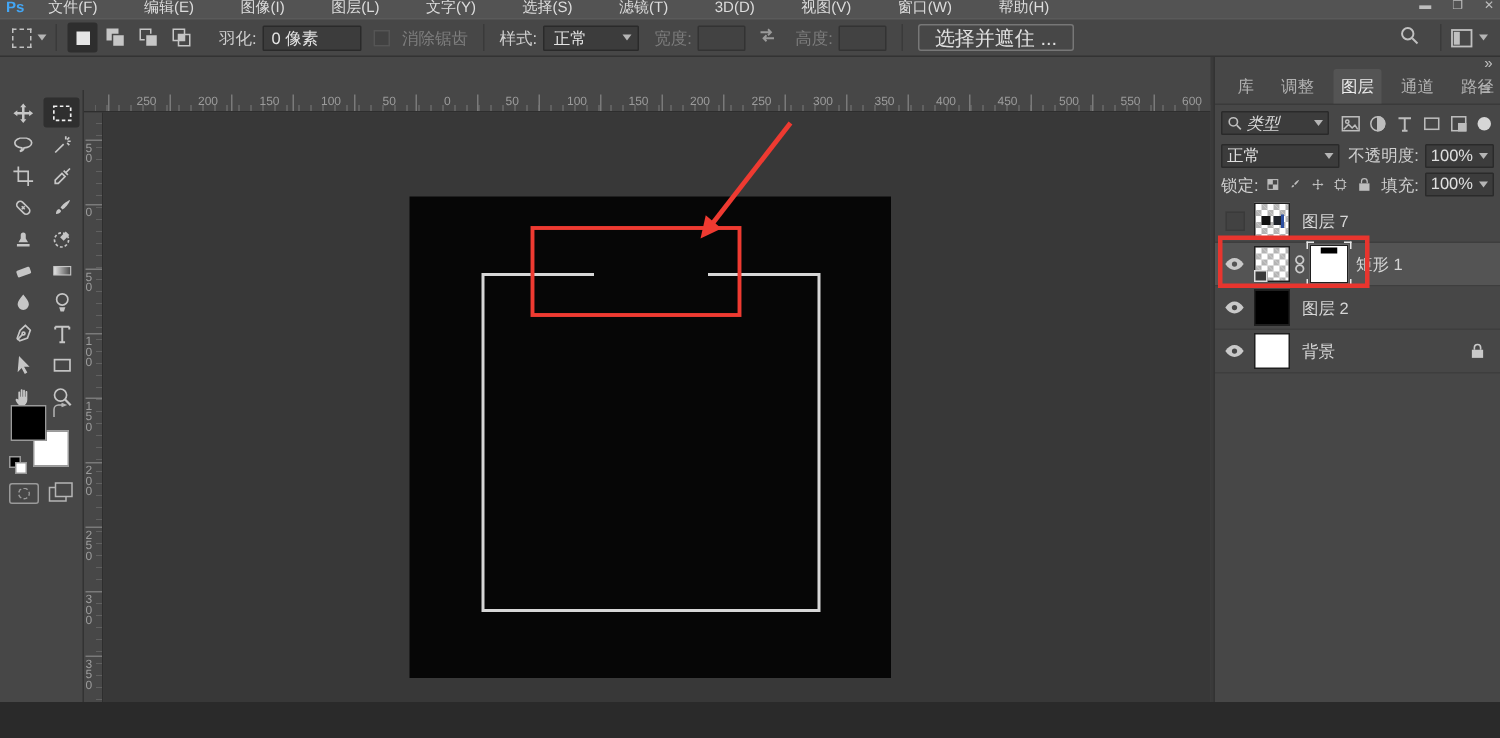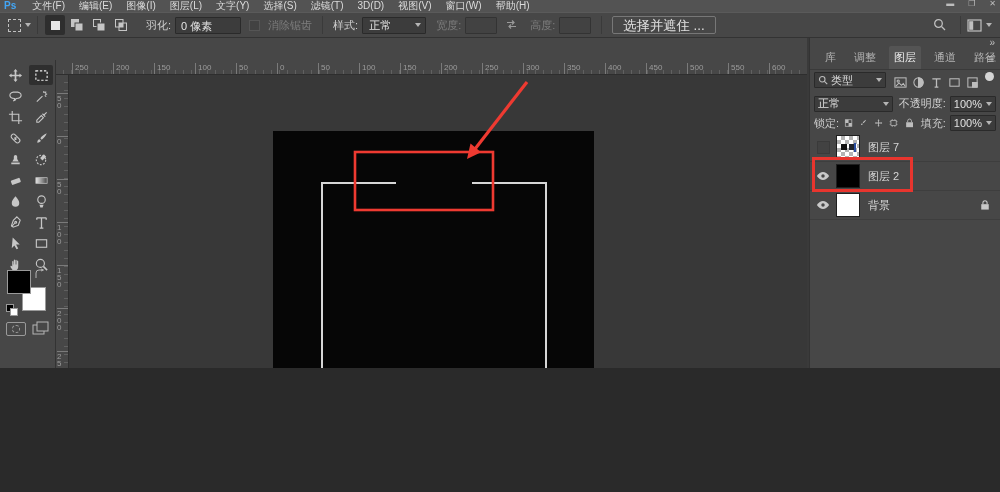--- a/index.html
+++ b/index.html
@@ -1,17 +1,17 @@
 <!DOCTYPE html>
 <html><head>
 <meta charset="utf-8">
 <style>
   html,body{margin:0;padding:0;background:#2a2a2a;}
   *{box-sizing:border-box;font-family:"Liberation Sans","DejaVu Sans",sans-serif;}
-  #app{position:relative;width:1000px;height:368px;background:#474747;overflow:hidden;color:#cfcfcf;font-size:11px;}
+  #app{position:relative;width:1000px;height:468px;background:#474747;overflow:hidden;color:#cfcfcf;font-size:11px;}
   .abs{position:absolute;}
   
   .menubar{left:0;top:0;width:1000px;height:12px;background:#535353;display:flex;align-items:flex-start;gap:14px;padding-left:4px;font-size:10px;color:#dcdcdc;overflow:hidden;}
   .ps-logo{color:#43a6f5;font-weight:bold;font-size:10px;margin-right:2px;}
   .menu-item{white-space:nowrap;line-height:11px;}
   .win-controls{position:absolute;right:4px;top:0;display:flex;gap:14px;color:#bdbdbd;font-size:8px;line-height:8px;}
   
   .optionsbar{left:0;top:12px;width:1000px;height:26px;background:#474747;border-top:1px solid #5a5a5a;border-bottom:1px solid #333;display:flex;align-items:center;}
   .sep{width:1px;height:18px;background:#3a3a3a;margin:0 6px;}
   .opt-label{color:#cfcfcf;margin:0 4px;white-space:nowrap;}
@@ -31,38 +31,38 @@
   
   .toolbar{left:0;top:60px;width:56px;height:432px;background:#474747;border-right:1px solid #333;}
   .tool{position:absolute;width:24px;height:20px;display:flex;align-items:center;justify-content:center;border-radius:2px;}
   .tool svg{width:15px;height:15px;stroke:#c6c6c6;fill:none;stroke-width:1.2;}
   .tool.selected{background:#2f2f2f;}
   .tool.selected svg{stroke:#f0f0f0;}
   .swatch{position:absolute;border:1px solid #9a9a9a;}
   
   .ruler-top{left:56px;top:62px;width:751px;height:13px;background:#474747;border-bottom:1px solid #2e2e2e;overflow:hidden;}
   .ruler-top .ticks{position:absolute;left:0;bottom:0;width:100%;height:4px;background:repeating-linear-gradient(to right,transparent 0,transparent 7px,#606060 7px,#606060 8px);}
-  .rt-label{position:absolute;top:1px;font-size:8px;color:#9c9c9c;border-left:1px solid #7a7a7a;padding-left:2px;height:12px;line-height:9px;}
+  .rt-label{position:absolute;top:1px;font-size:8px;color:#9c9c9c;border-left:1px solid #7a7a7a;padding-left:18px;height:12px;line-height:9px;}
   .ruler-left{left:56px;top:75px;width:13px;height:417px;background:#474747;border-right:1px solid #2e2e2e;overflow:hidden;}
   .ruler-left .ticks{position:absolute;top:0;right:0;width:4px;height:100%;background:repeating-linear-gradient(to bottom,transparent 0,transparent 7px,#606060 7px,#606060 8px);}
   .rl-label{position:absolute;left:1px;font-size:8px;color:#9c9c9c;border-top:1px solid #7a7a7a;padding-top:1px;width:11px;line-height:7px;white-space:pre-line;text-align:left;}
   .ruler-corner{left:56px;top:62px;width:13px;height:13px;background:#474747;border-right:1px solid #2e2e2e;border-bottom:1px solid #2e2e2e;}
   
   .pasteboard{left:69px;top:75px;width:738px;height:417px;background:#383838;}
   .document-canvas{position:absolute;left:204px;top:56px;width:321px;height:321px;background:#060606;}
   .canvas-divider{left:807px;top:38px;width:3px;height:454px;background:#3a3a3a;border-right:1px solid #333;}
   #overlay-svg{position:absolute;left:0;top:0;width:1000px;height:492px;pointer-events:none;z-index:40;}
   
   .dock{left:810px;top:38px;width:190px;height:454px;background:#474747;}
   .dock-collapse{position:absolute;right:6px;top:-1px;color:#c0c0c0;font-size:10px;letter-spacing:-1px;}
   .dock-tabs{position:absolute;left:0;top:8px;width:190px;height:24px;display:flex;align-items:center;padding-left:10px;gap:8px;border-bottom:1px solid #3a3a3a;}
   .dock-tab{padding:4px 5px;color:#b2b2b2;white-space:nowrap;}
   .dock-tab.active{background:#545454;color:#ececec;border-radius:2px 2px 0 0;}
   .panel-menu-icon{position:absolute;right:6px;top:14px;color:#c0c0c0;font-size:12px;}
-  .filter-row{position:absolute;left:0;top:34px;width:190px;height:20px;display:flex;padding:0 4px;}
+  .filter-row{position:absolute;left:0;top:34px;width:190px;height:20px;display:flex;align-items:center;padding:0 4px;font-style:italic;}
   .kind-box{display:flex;align-items:center;width:72px;height:16px;background:#3c3c3c;border:1px solid #2a2a2a;border-radius:1px;padding:0 3px;gap:3px;color:#dcdcdc;}
   .f-icons{display:flex;align-items:center;gap:5px;margin-left:8px;}
   .f-icons svg{width:13px;height:13px;stroke:#bdbdbd;fill:none;stroke-width:1.1;}
   .blend-row{position:absolute;left:0;top:56px;width:190px;height:19px;display:flex;align-items:center;padding:0 4px;}
   .lock-row{position:absolute;left:0;top:76px;width:190px;height:18px;display:flex;align-items:center;padding:0 4px;}
   .lock-row svg{width:12px;height:12px;stroke:#bdbdbd;fill:none;stroke-width:1.1;}
   .mini-dd{display:flex;align-items:center;height:16px;background:#3c3c3c;border:1px solid #2a2a2a;border-radius:1px;padding:0 3px;color:#e0e0e0;}
   .layer-list{position:absolute;left:0;top:95px;width:190px;}
   .layer-row{position:relative;width:190px;height:29px;border-bottom:1px solid #3e3e3e;display:flex;align-items:center;}
   .layer-row.selected{background:#545454;}
@@ -82,21 +82,21 @@
   .annot-rect-panel{left:812px;top:157px;width:101px;height:35px;border:3px solid #e8352e;z-index:50;pointer-events:none;}
   .chain-link{width:9px;height:15px;margin:0 2px;flex:none;}
 </style>
 </head>
 <body>
 
 <div id="app">
 
   <div class="menubar abs">
     <span class="ps-logo">Ps</span>
-    <span id="menu-items" style="display: flex; gap: 14px;">
+    <span id="menu-items" style="display: flex; gap: 31px;">
         <span class="menu-item">文件(F)</span>
         <span class="menu-item">编辑(E)</span>
         <span class="menu-item">图像(I)</span>
         <span class="menu-item">图层(L)</span>
         <span class="menu-item">文字(Y)</span>
         <span class="menu-item">选择(S)</span>
         <span class="menu-item">滤镜(T)</span>
         <span class="menu-item">3D(D)</span>
         <span class="menu-item">视图(V)</span>
         <span class="menu-item">窗口(W)</span>
@@ -475,20 +475,43 @@
             <div class="eye-off"></div>
           </div>
         <div class="thumb checker">
           <div style="position:absolute;left:4px;top:8px;width:6px;height:6px;background:#111;"></div>
           <div style="position:absolute;left:12px;top:8px;width:5px;height:6px;background:#20242c;"></div>
           <div style="position:absolute;right:3px;top:7px;width:2px;height:9px;background:#2b4ea0;"></div>
         </div>
         <span class="layer-name">图层 7</span>
       </div>
 
+      <div class="layer-row selected">
+        <div class="eye-cell">
+          <svg viewBox="0 0 16 11">
+              <path d="M1 5.5C3.2 2.3 5.5 1 8 1s4.8 1.3 7 4.5C12.8 8.7 10.5 10 8 10S3.2 8.7 1 5.5z" fill="#c9c9c9"></path>
+              <circle cx="8" cy="5.5" r="2" fill="#545454"></circle>
+            </svg>
+        </div>
+        <div class="thumb checker">
+          <div style="position:absolute;left:-1px;bottom:-1px;width:9px;height:8px;background:#3a3a3a;border:1px solid #ddd;"></div>
+        </div>
+        <svg class="chain-link" viewBox="0 0 10 16">
+            <circle cx="5" cy="4.5" r="2.8" stroke="#c9c9c9" fill="none" stroke-width="1.3"></circle>
+            <circle cx="5" cy="11" r="2.8" stroke="#c9c9c9" fill="none" stroke-width="1.3"></circle>
+          </svg>
+        <div class="mask-thumb">
+          <div class="mask-bar"></div>
+          <div class="corner c-tl"></div>
+            <div class="corner c-tr"></div>
+            <div class="corner c-bl"></div>
+            <div class="corner c-br"></div>
+        </div>
+        <span class="layer-name" style="margin-left:5px;">矩形 1</span>
+      </div>
 
       <div class="layer-row">
         <div class="eye-cell">
           <svg viewBox="0 0 16 11">
               <path d="M1 5.5C3.2 2.3 5.5 1 8 1s4.8 1.3 7 4.5C12.8 8.7 10.5 10 8 10S3.2 8.7 1 5.5z" fill="#c9c9c9"></path>
               <circle cx="8" cy="5.5" r="2" fill="#474747"></circle>
             </svg>
         </div>
         <div class="thumb" style="background:#000;"></div>
         <span class="layer-name">图层 2</span>

